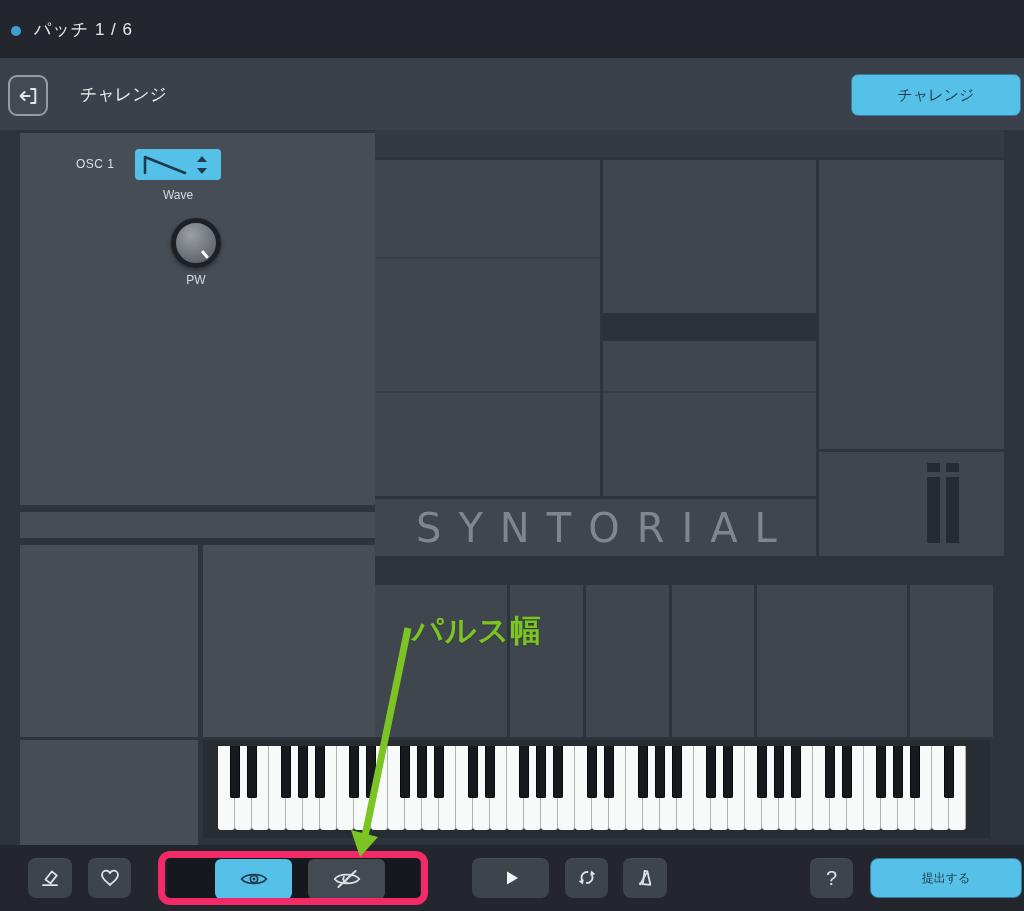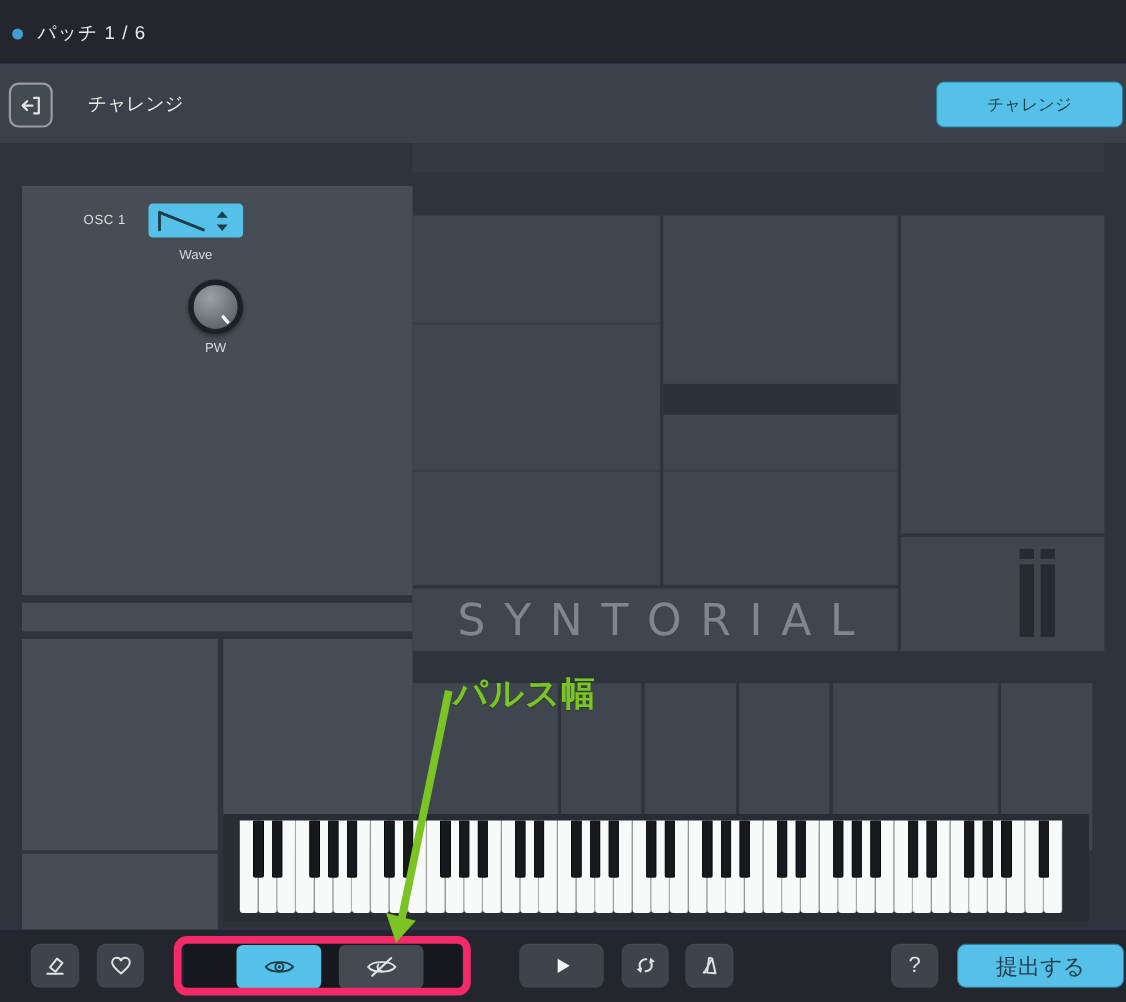--- a/index.html
+++ b/index.html
@@ -24,21 +24,21 @@
             display:flex;align-items:center;justify-content:center;cursor:pointer;}
   .page-title{position:absolute;left:80px;top:0;height:72px;display:flex;align-items:center;
               font-size:17px;color:#edeff1;}
   .hbtn{position:absolute;top:16px;width:170px;height:42px;border-radius:7px;box-sizing:border-box;
         display:flex;align-items:center;justify-content:center;font-size:15px;cursor:pointer;}
   .btn-explain{left:664px;background:#373e46;border:2px solid #5d656e;color:#e8eaec;}
   .btn-challenge{left:851px;background:var(--blue);border:1px solid #2f7c9c;color:#24404f;}
 
   
   .main{position:absolute;left:0;top:130px;width:1024px;height:715px;background:#2e343c;}
-  .pnl{position:absolute;background:#3f464e;margin-top:36px;}
+  .pnl{position:absolute;background:#3f464e;}
   .pnl-l{background:#474d55;}
   .osc-panel{left:20px;top:3px;width:355px;height:372px;}
   .left-band{left:20px;top:382px;width:355px;height:26px;}
   .mid-left{left:20px;top:415px;width:178px;height:192px;}
   .mid-right{left:203px;top:415px;width:172px;height:192px;}
   .bottom-left{left:20px;top:610px;width:178px;height:105px;}
 
   .top-strip{position:absolute;left:375px;top:0;width:629px;height:27px;background:#333a42;}
   .col1{left:375px;top:30px;width:225px;height:336px;}
   .col2{left:603px;top:30px;width:213px;height:336px;}
@@ -80,21 +80,21 @@
 
   
   .toolbar{position:absolute;left:0;top:845px;width:1024px;height:66px;background:#23272d;}
   .tbtn{position:absolute;top:13px;height:40px;background:#3d444c;border-radius:8px;
         display:flex;align-items:center;justify-content:center;cursor:pointer;
         box-shadow:inset 0 1px 0 rgba(255,255,255,.04);}
   .t-eraser{left:28px;width:44px;} .t-heart{left:88px;width:43px;}
   .t-play{left:472px;width:77px;} .t-loop{left:565px;width:43px;}
   .t-metro{left:623px;width:44px;}
   .t-help{left:810px;width:43px;color:#dfe2e5;font-size:20px;}
-  .t-submit{left:870px;width:152px;background:var(--blue);color:#24404f;font-size:20px;border:1px solid #2f7c9c;box-sizing:border-box;}
+  .t-submit{left:870px;width:152px;background:var(--blue);color:#24404f;font-size:12px;border:1px solid #2f7c9c;box-sizing:border-box;}
   .toggle-track{position:absolute;left:167px;top:12px;width:253px;height:44px;background:#15181c;border-radius:3px;}
   .eye-btn{position:absolute;left:48px;top:2px;width:77px;height:40px;background:var(--blue);
            border-radius:6px;display:flex;align-items:center;justify-content:center;cursor:pointer;}
   .eyeslash-btn{position:absolute;left:141px;top:2px;width:77px;height:40px;background:#434a52;
            border-radius:6px;display:flex;align-items:center;justify-content:center;cursor:pointer;}
   .pink-rect{position:absolute;left:158px;top:6px;width:270px;height:54px;border:7px solid var(--pink);
              border-radius:12px;box-sizing:border-box;z-index:5;pointer-events:none;}
 
   
   .callout{position:absolute;left:412px;top:610px;font-size:31px;font-weight:bold;color:var(--green);

